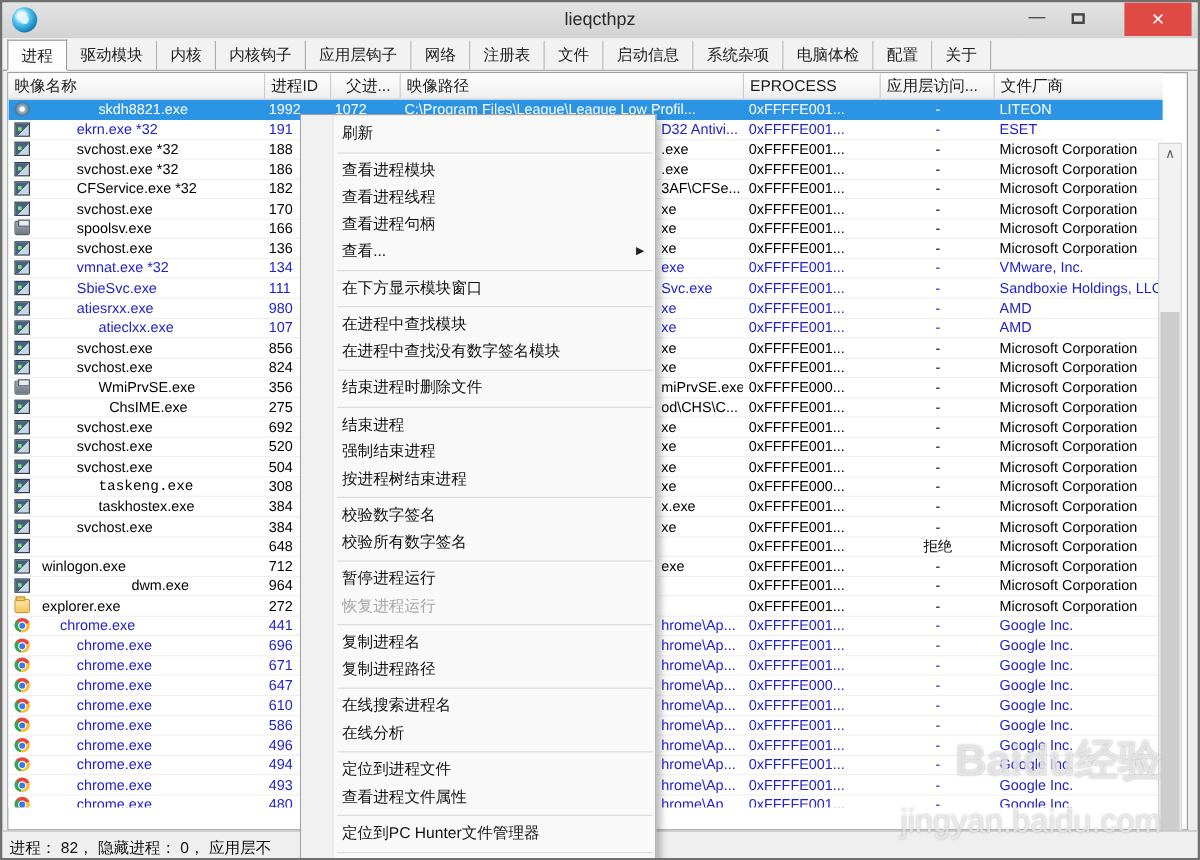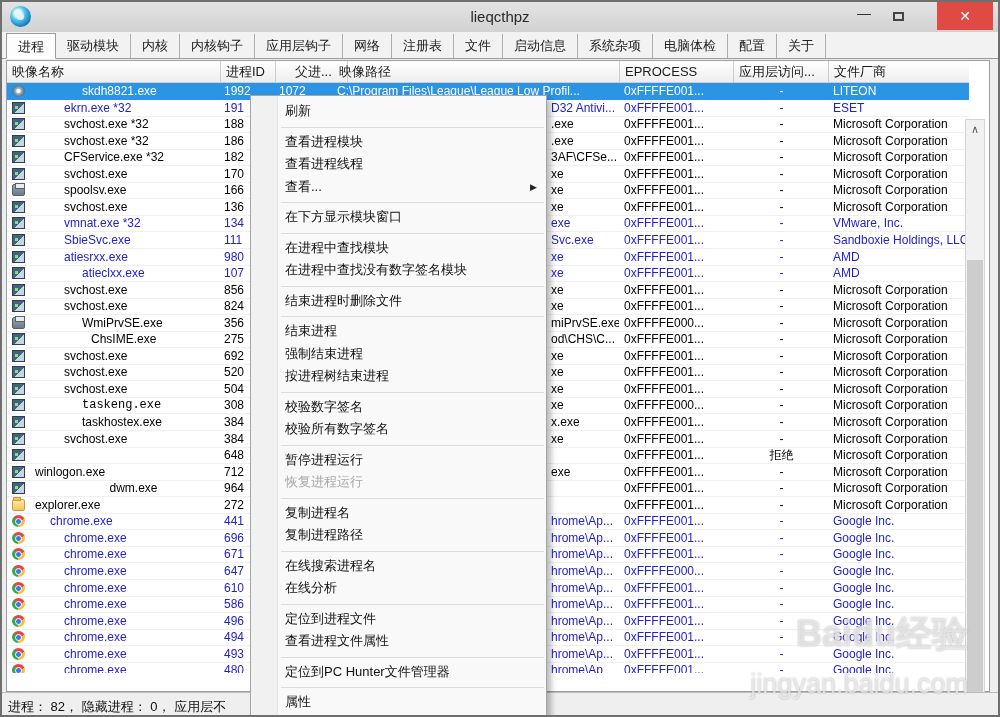--- a/index.html
+++ b/index.html
@@ -94,21 +94,21 @@
       <div class="tab">系统杂项</div>
       <div class="tab">电脑体检</div>
       <div class="tab">配置</div>
       <div class="tab">关于</div>
     </div>
 
   <div id="table">
     <div id="thead">
         <div class="th" style="left: 0px; width: 214px;">映像名称</div>
         <div class="th" style="left: 214px; width: 55px;">进程ID</div>
-        <div class="th" style="left: 283px; width: 58px;">父进...</div>
+        <div class="th" style="left: 269px; width: 58px; text-align: center;">父进...</div>
         <div class="th" style="left: 327px; width: 286px;">映像路径</div>
         <div class="th" style="left: 613px; width: 114px;">EPROCESS</div>
         <div class="th" style="left: 727px; width: 95px;">应用层访问...</div>
         <div class="th" style="left: 822px; width: 142px;">文件厂商</div>
       </div>
     <div id="rows">
         <div class="row sel" style="top: 0px;">
           <span class="ic ic-disc"></span>
           <span class="cell" style="left: 75px; width: 135px;">skdh8821.exe</span>
           <span class="cell" style="left: 217px; width: 30px;">1992</span>
@@ -445,20 +445,21 @@
   <div id="watermark">
     <div id="wm1">Baidu经验</div>
     <div id="wm2">jingyan.baidu.com</div>
   </div>
 
   <div id="ctxmenu">
       <div class="mi">刷新</div>
       <div class="msep"></div>
       <div class="mi">查看进程模块</div>
       <div class="mi">查看进程线程</div>
+      <div class="mi">查看进程句柄</div>
       <div class="mi">查看...<span class="arrow">▶</span></div>
       <div class="msep"></div>
       <div class="mi">在下方显示模块窗口</div>
       <div class="msep"></div>
       <div class="mi">在进程中查找模块</div>
       <div class="mi">在进程中查找没有数字签名模块</div>
       <div class="msep"></div>
       <div class="mi">结束进程时删除文件</div>
       <div class="msep"></div>
       <div class="mi">结束进程</div>

